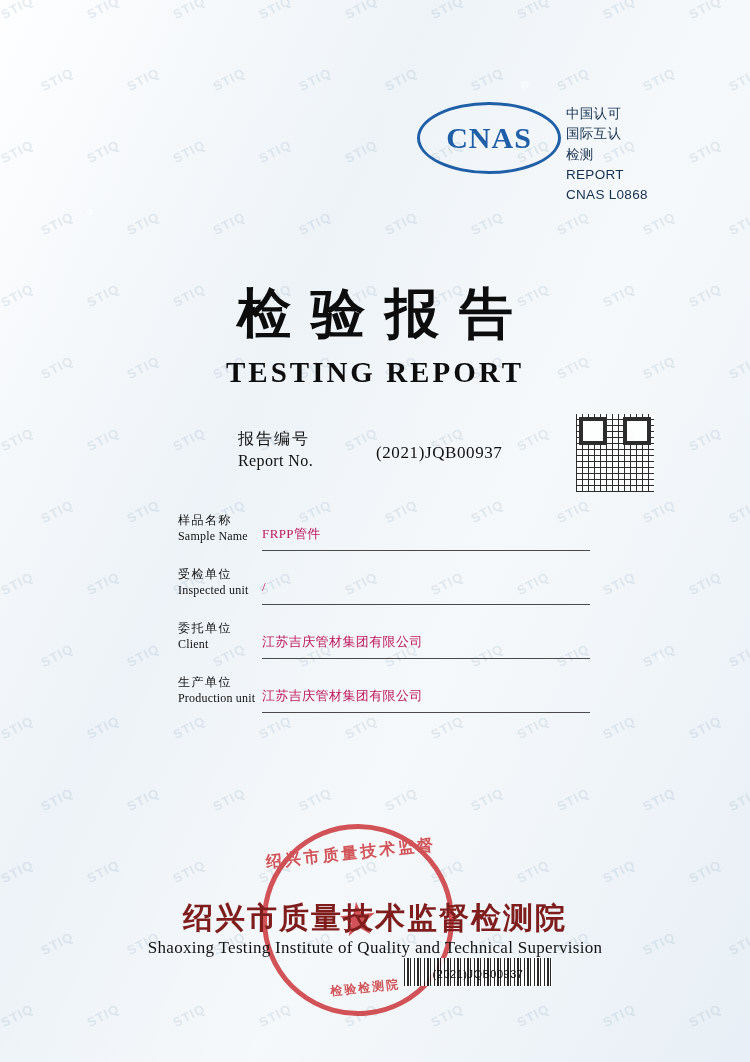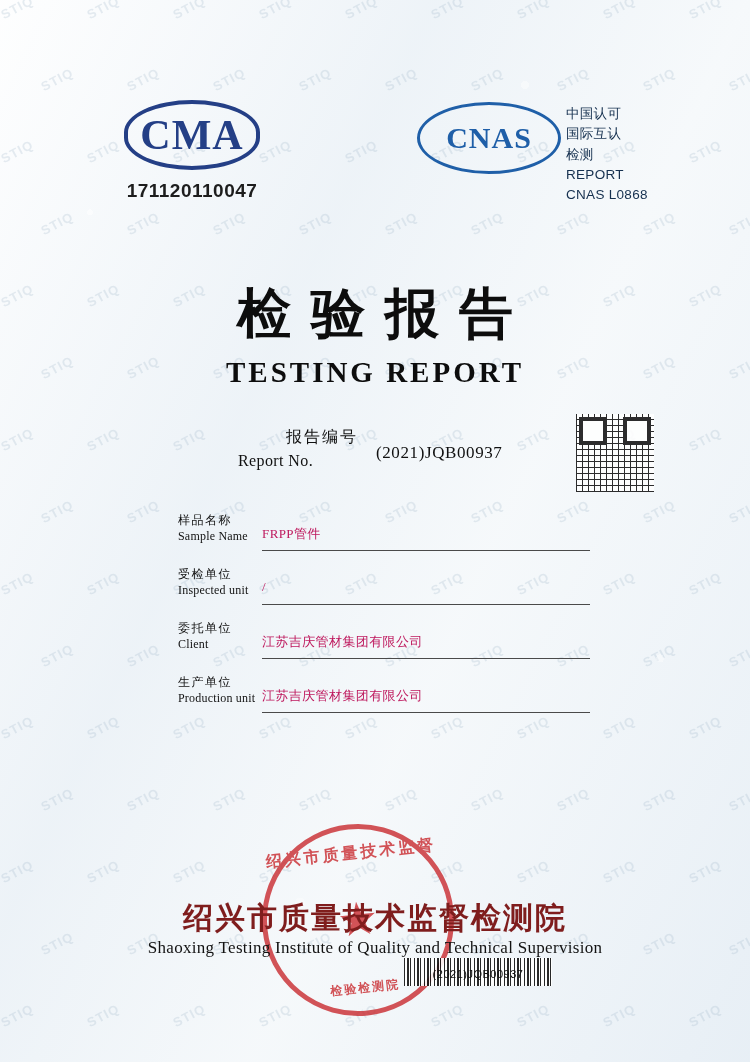--- a/index.html
+++ b/index.html
@@ -180,21 +180,21 @@
 
   
   .report-no-label {
     position: absolute;
     top: 428px;
     left: 238px;
     font-size: 16px;
     line-height: 1.35;
     color: #111;
   }
-  .report-no-label .cn { font-family: Liberation Mono, monospace; letter-spacing: 2px; margin-left: 48px; }
+  .report-no-label .cn { font-family: Liberation Serif, serif; letter-spacing: 2px; }
   .report-no-label .en { font-family: "Liberation Serif", serif; letter-spacing: 0.4px; }
   .report-no-value {
     position: absolute;
     top: 443px;
     left: 376px;
     font-family: "Liberation Serif", serif;
     font-size: 17px;
     letter-spacing: 0.6px;
     color: #111;
   }
@@ -479,24 +479,20 @@
       <span class="wm" style="left: 430px; top: 1008px;">STIQ</span>
       <span class="wm" style="left: 516px; top: 1008px;">STIQ</span>
       <span class="wm" style="left: 602px; top: 1008px;">STIQ</span>
       <span class="wm" style="left: 688px; top: 1008px;">STIQ</span>
     </div>
   <div class="grain"></div>
 
   <div class="content">
 
     <div class="logos">
-      <div class="cma-block">
-        <div class="cma-mark">CMA</div>
-        <div class="cma-code">171120110047</div>
-      </div>
 
 
       <div class="cnas-block">
         <div class="cnas-ellipse">CNAS</div>
       </div>
 
       <div class="cnas-info" id="cnas-info">
           <div>中国认可</div>
           <div>国际互认</div>
           <div>检测</div>

